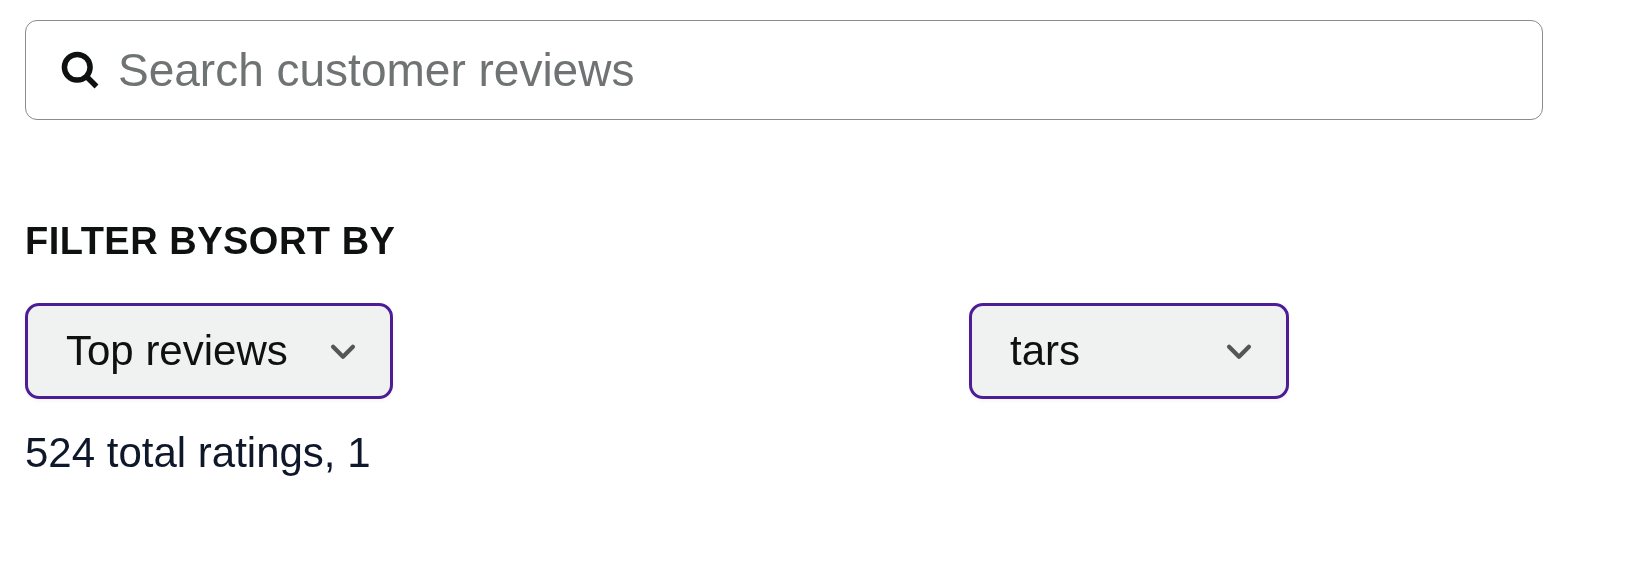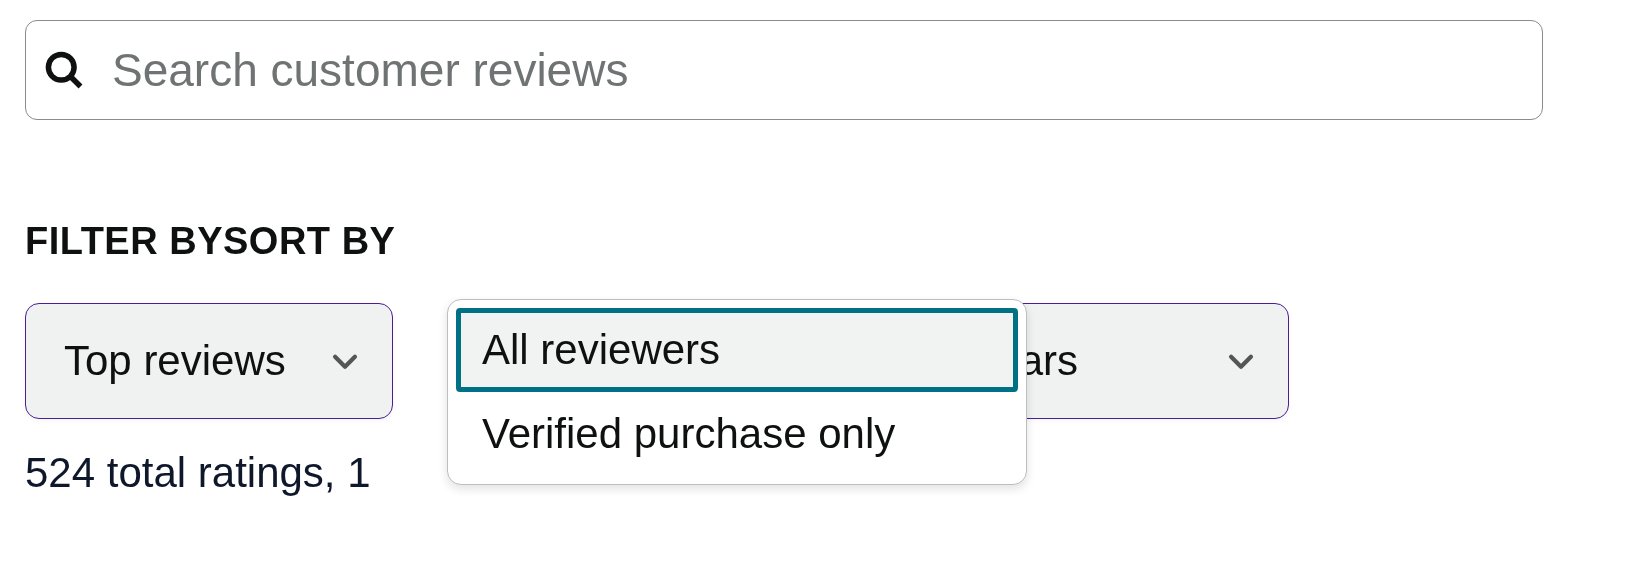--- a/index.html
+++ b/index.html
@@ -16,22 +16,22 @@
       padding: 20px 0 0 25px;
       color: #0f1111;
     }
     .search-wrap {
       width: 1518px;
       height: 100px;
       border: 1.5px solid #888c8c;
       border-radius: 12px;
       display: flex;
       align-items: center;
-      padding: 0 16px;
-      gap: 26px;
+      padding: 0 32px;
+      gap: 16px;
     }
     .search-icon-svg {
       width: 44px;
       height: 44px;
       flex-shrink: 0;
     }
     .search-input {
       flex: 1;
       border: none;
       outline: none;
@@ -56,23 +56,23 @@
       width: 420px;
     }
     .controls-row {
       margin-top: 40px;
       display: flex;
       gap: 25px;
       align-items: flex-start;
       position: relative;
     }
     .dropdown {
-      height: 116px;
+      height: 96px;
       background: #f0f2f2;
-      border: 1px solid #4c1d95;
+      border: 3px solid #4c1d95;
       border-radius: 14px;
       box-shadow: 0 2px 4px rgba(0,0,0,0.04), inset 0 0 0 0 transparent;
       display: flex;
       align-items: center;
       justify-content: space-between;
       padding: 0 30px 0 38px;
       font-size: 42px;
       color: #0f1111;
       cursor: pointer;
       flex-shrink: 0;
@@ -141,19 +141,15 @@
   </div>
 
   <div class="dropdown stars-dd">
     <span>tars</span>
     <svg class="chev" viewBox="0 0 24 24" fill="none" stroke="#555" stroke-width="3" stroke-linecap="round" stroke-linejoin="round">
       <polyline points="5 9 12 16 19 9"></polyline>
     </svg>
   </div>
 
 
-  <div class="popup">
-    <div class="popup-item selected">All reviewers</div>
-    <div class="popup-item">Verified purchase only</div>
-  </div>
 </div>
 
 <div class="status-row">524 total ratings, 1</div>
 
 </body></html>

